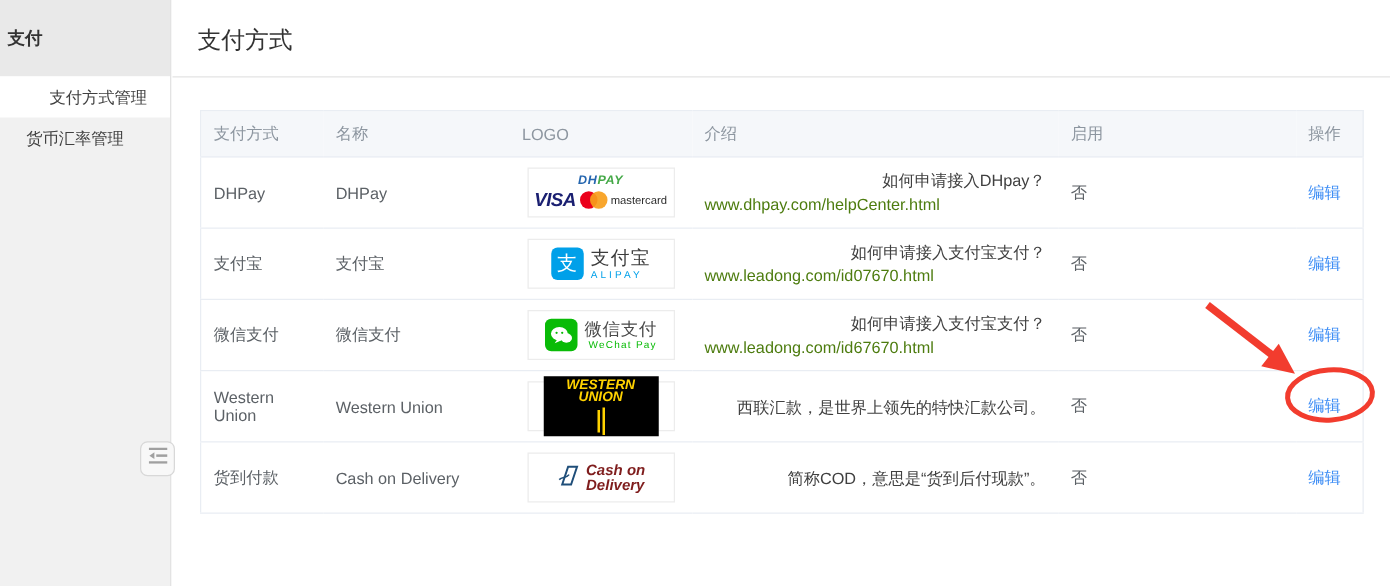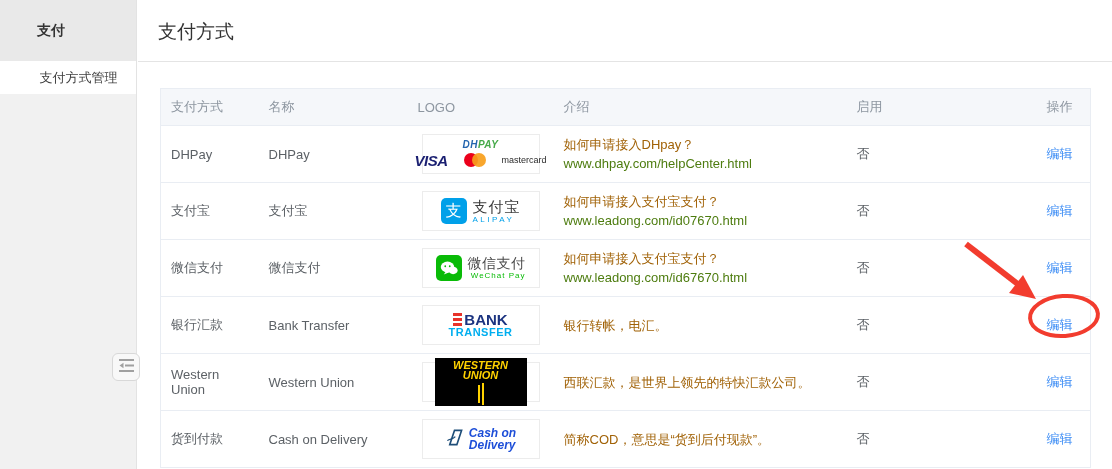--- a/index.html
+++ b/index.html
@@ -4,21 +4,21 @@
 <style>
   * { margin:0; padding:0; box-sizing:border-box; }
   html,body { width:1112px; height:469px; overflow:hidden; background:#fff;
     font-family:"Liberation Sans","DejaVu Sans",sans-serif; }
   .page { position:relative; width:1112px; height:469px; }
 
   
   .sidebar { position:absolute; left:0; top:0; width:137px; height:469px;
     background:#f1f1f1; border-right:1px solid #e3e3e3; }
   .sidebar-header { height:61px; background:#e9e9e9; display:flex; align-items:center;
-    padding-left:37px; font-size:14px; font-weight:bold; color:#333; }
+    padding-left:6px; font-size:14px; font-weight:bold; color:#333; }
   .sidebar-item { height:33px; line-height:33px; padding-left:21px; font-size:13px;
     color:#404040; cursor:pointer; white-space:nowrap; }
   .sidebar-item.active { background:#ffffff;text-align:center; }
   .collapse-btn { position:absolute; left:112px; top:353px; width:28px; height:28px;
     background:#f8f8f8; border:1px solid #d8d8d8; border-radius:6px;
     display:flex; align-items:center; justify-content:center; cursor:pointer; }
 
   
   .main-header { position:absolute; left:138px; top:0; width:974px; height:62px;
     background:#fff; border-bottom:1px solid #e4e4e4; }
@@ -27,32 +27,32 @@
   
   table.pay-table { position:absolute; left:160px; top:88px; width:930px;
     border-collapse:collapse; table-layout:fixed; font-size:13px;
     border:1px solid #e9edf3; }
   .pay-table col.c1{width:98px}.pay-table col.c2{width:149px}.pay-table col.c3{width:146px}
   .pay-table col.c4{width:293px}.pay-table col.c5{width:190px}.pay-table col.c6{width:54px}
   .pay-table th { background:#f5f7fa; color:#8d96a0; font-weight:normal; text-align:left;
     padding:9px 10px; border-bottom:1px solid #e9edf3; }
   .pay-table td { height:57px; padding:0 10px; border-bottom:1px solid #e9edf3;
     color:#5c6166; vertical-align:middle; }
-  .intro-line { line-height:19px; color:#a16207; }
+  .intro-line { line-height:19px; color:#404040;text-align:right; }
   .link { color:#4d7c0f; line-height:19px; cursor:pointer; display:block; }
   .edit-link { color:#3d8df5; cursor:pointer; }
 
   
   .logo-box { width:118px; height:40px; background:#fff; border:1px solid #ececec;
     display:flex; align-items:center; justify-content:center; margin:0 auto; }
   
   .dhpay { text-align:center; }
   .dhpay-top { font-size:10px; font-weight:bold; font-style:italic; line-height:10px; letter-spacing:.5px; }
   .dh { color:#2566af;margin-top:31px; } .pay { color:#45a948;margin-top:11px; }
-  .dhpay-bottom { display:flex; align-items:center; gap:16px; margin-top:2px; }
+  .dhpay-bottom { display:flex; align-items:center; gap:3px; margin-top:2px; }
   .visa { font-size:15px; font-weight:bold; font-style:italic; color:#1a1f71; letter-spacing:-.5px; }
   .mc { position:relative; width:22px; height:14px; display:inline-block; }
   .mc i { position:absolute; top:0; width:14px; height:14px; border-radius:50%; display:block; }
   .mc .c1 { left:0; background:#eb001b; }
   .mc .c2 { left:8px; background:#f79e1b; opacity:.92; }
   .mc-text { font-size:9px; color:#2b2b2b; }
   
   .ali { display:flex; align-items:center; gap:6px; }
   .ali-sq { width:26px; height:26px; background:#00a0e9; border-radius:5px; color:#fff;
     font-size:16px; display:flex; align-items:center; justify-content:center; }
@@ -73,34 +73,35 @@
   .bank-bottom { font-size:11px; font-weight:800; color:#00aeef; line-height:11px; letter-spacing:.5px; }
   
   .wu { width:92px; height:48px; background:#000; display:flex; align-items:center;
     justify-content:center; gap:3px;flex-direction:column; }
   .wu-text { color:#ffd200; font-weight:800; font-style:italic; font-size:11px;
     line-height:10px; text-align:center; letter-spacing:0; }
   .wu-bars { display:flex; gap:2px; align-items:center; }
   .wu-bars i { display:block; width:2px; background:#ffd200; }
   .wu-bars .b1 { height:18px; } .wu-bars .b2 { height:22px; }
   
-  .cod { display:flex; align-items:center; gap:5px; color:#1d4ed8; }
+  .cod { display:flex; align-items:center; gap:5px; color:#7f1d1d; }
   .cod-text div { font-size:12px; line-height:12px; font-weight:bold; font-style:italic; }
 
   
   .annotation { position:absolute; left:0; top:0; pointer-events:none; }
 </style>
 </head>
 <body>
 
 <div class="page">
 
   <div class="sidebar">
     <div class="sidebar-header">支付</div>
     <div class="sidebar-item active">支付方式管理</div>
+    <div class="sidebar-item">货币汇率管理</div>
     <div class="collapse-btn">
       <span>
         <svg width="15" height="13" viewBox="0 0 15 13">
           <rect x="0" y="0" width="15" height="2" fill="#a0a0a0"></rect>
           <rect x="6" y="5.5" width="9" height="2" fill="#a0a0a0"></rect>
           <rect x="0" y="11" width="15" height="2" fill="#a0a0a0"></rect>
           <path d="M4.5 3.8 L0.5 6.5 L4.5 9.2 Z" fill="#a0a0a0"></path>
         </svg>
       </span>
     </div>
@@ -202,44 +203,20 @@
           </div>
         </td>
         <td>
           <div class="intro-line">如何申请接入支付宝支付？</div>
           <span class="link">www.leadong.com/id67670.html</span>
         </td>
         <td>否</td>
         <td><span class="edit-link">编辑</span></td>
       </tr>
 
-      <tr>
-        <td>银行汇款</td>
-        <td>Bank Transfer</td>
-        <td>
-          <div class="logo-box">
-            <div class="bank">
-              <div class="bank-top">
-                <span class="bank-bars">
-                    <i></i>
-                    <i></i>
-                    <i></i>
-                  </span>
-                <span class="bank-word">BANK</span>
-              </div>
-              <div class="bank-bottom">TRANSFER</div>
-            </div>
-          </div>
-        </td>
-        <td>
-          <div class="intro-line">银行转帐，电汇。</div>
-        </td>
-        <td>否</td>
-        <td><span class="edit-link">编辑</span></td>
-      </tr>
 
       <tr>
         <td>Western Union</td>
         <td>Western Union</td>
         <td>
           <div class="logo-box">
             <div class="wu">
               <span class="wu-text">
                 <div>WESTERN</div>
                 <div>UNION</div>

